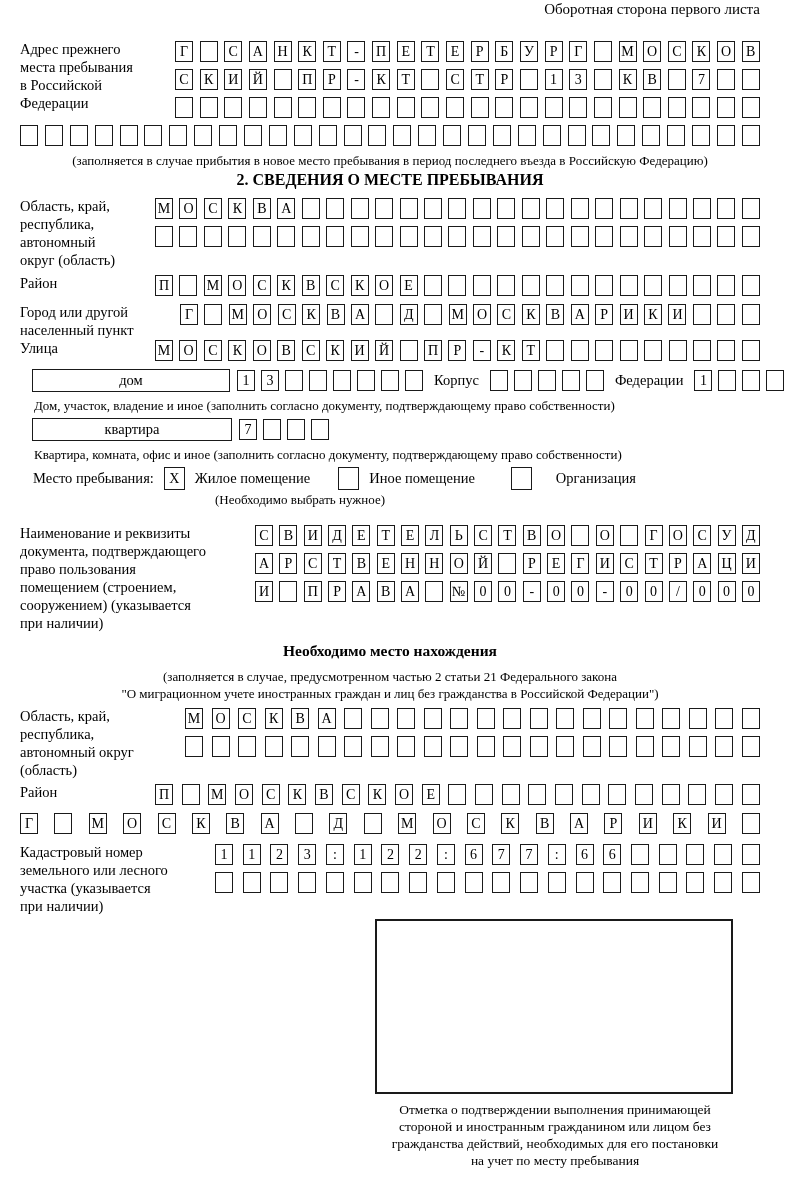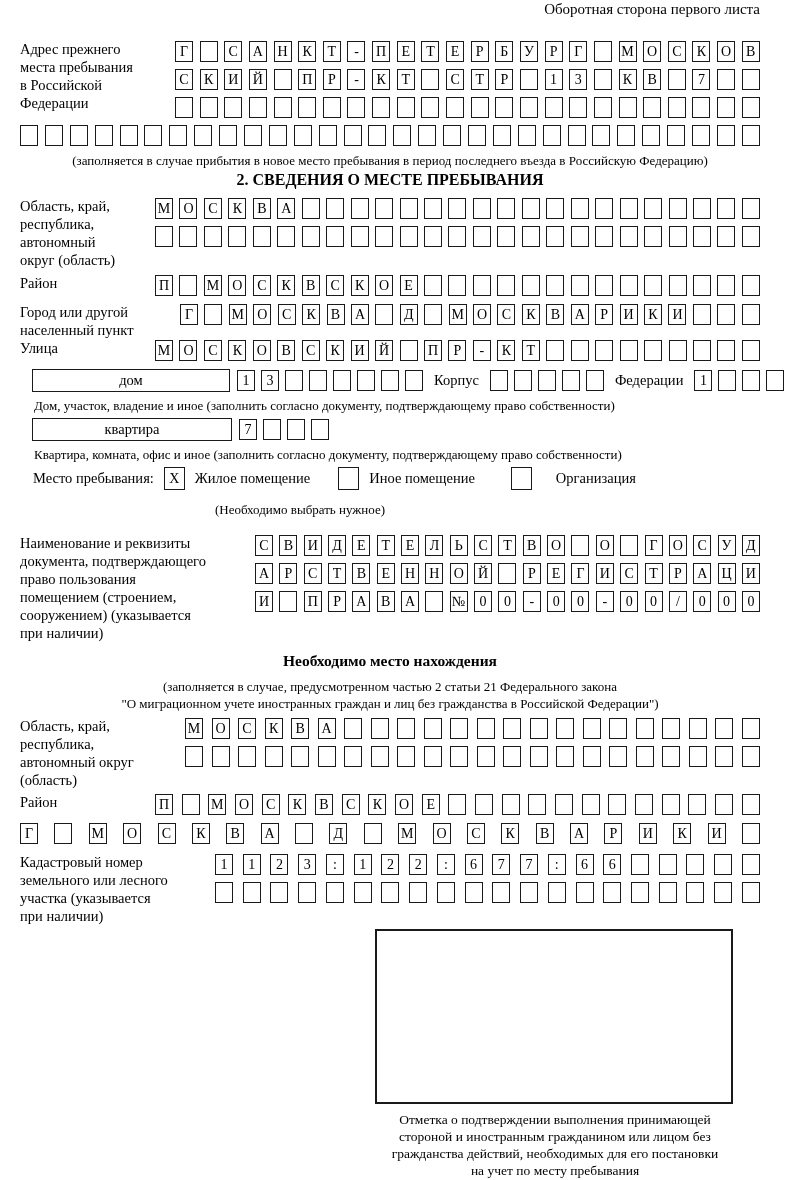--- a/index.html
+++ b/index.html
@@ -18,21 +18,21 @@
   .note-c{font-size:13px;text-align:center;margin:0 0 2px 0;}
   .note-l{font-size:13px;margin:0 0 4px 14px;}
   .sec-title{font-size:16px;font-weight:bold;text-align:center;margin:2px 0 8px 0;}
   .sub-title{font-size:15.5px;font-weight:bold;text-align:center;margin:10px 0 8px 0;}
   .house-row{display:flex;align-items:center;margin:1px 0 6px 12px;gap:7px;}
   .named-box{height:23px;border:1.7px solid #1a1a1a;display:flex;align-items:center;justify-content:center;
              font-size:14.5px;box-sizing:border-box;background:#fff;flex-shrink:0;}
   .hbox{width:198px;} .kbox{width:200px;}
   .inline-cells{display:flex;gap:6px;}
   .inline-lbl{font-size:14.5px;margin:0 4px;white-space:nowrap;}
-  .stay-row{display:flex;align-items:center;margin:4px 0 12px 13px;font-size:14.5px;text-align:right;}
+  .stay-row{display:flex;align-items:center;margin:4px 0 2px 13px;font-size:14.5px;text-align:right;}
   .chk{width:21px;height:23px;border:1.7px solid #1a1a1a;display:flex;align-items:center;justify-content:center;
        font-size:14px;box-sizing:border-box;margin:0 10px;flex-shrink:0;}
   .stay-note{font-size:13px;width:280px;text-align:center;margin:0 0 16px 140px;}
   .fact-note{font-size:13px;text-align:center;line-height:17px;margin-bottom:5px;}
   .stamp-box{width:358px;height:175px;border:2px solid #1a1a1a;margin:4px 0 7px 355px;box-sizing:border-box;}
   .stamp-caption{width:390px;margin-left:340px;text-align:center;font-size:13.5px;line-height:17px;}
   .mb0{margin-bottom:0;}
 </style>
 </head>
 <body>

